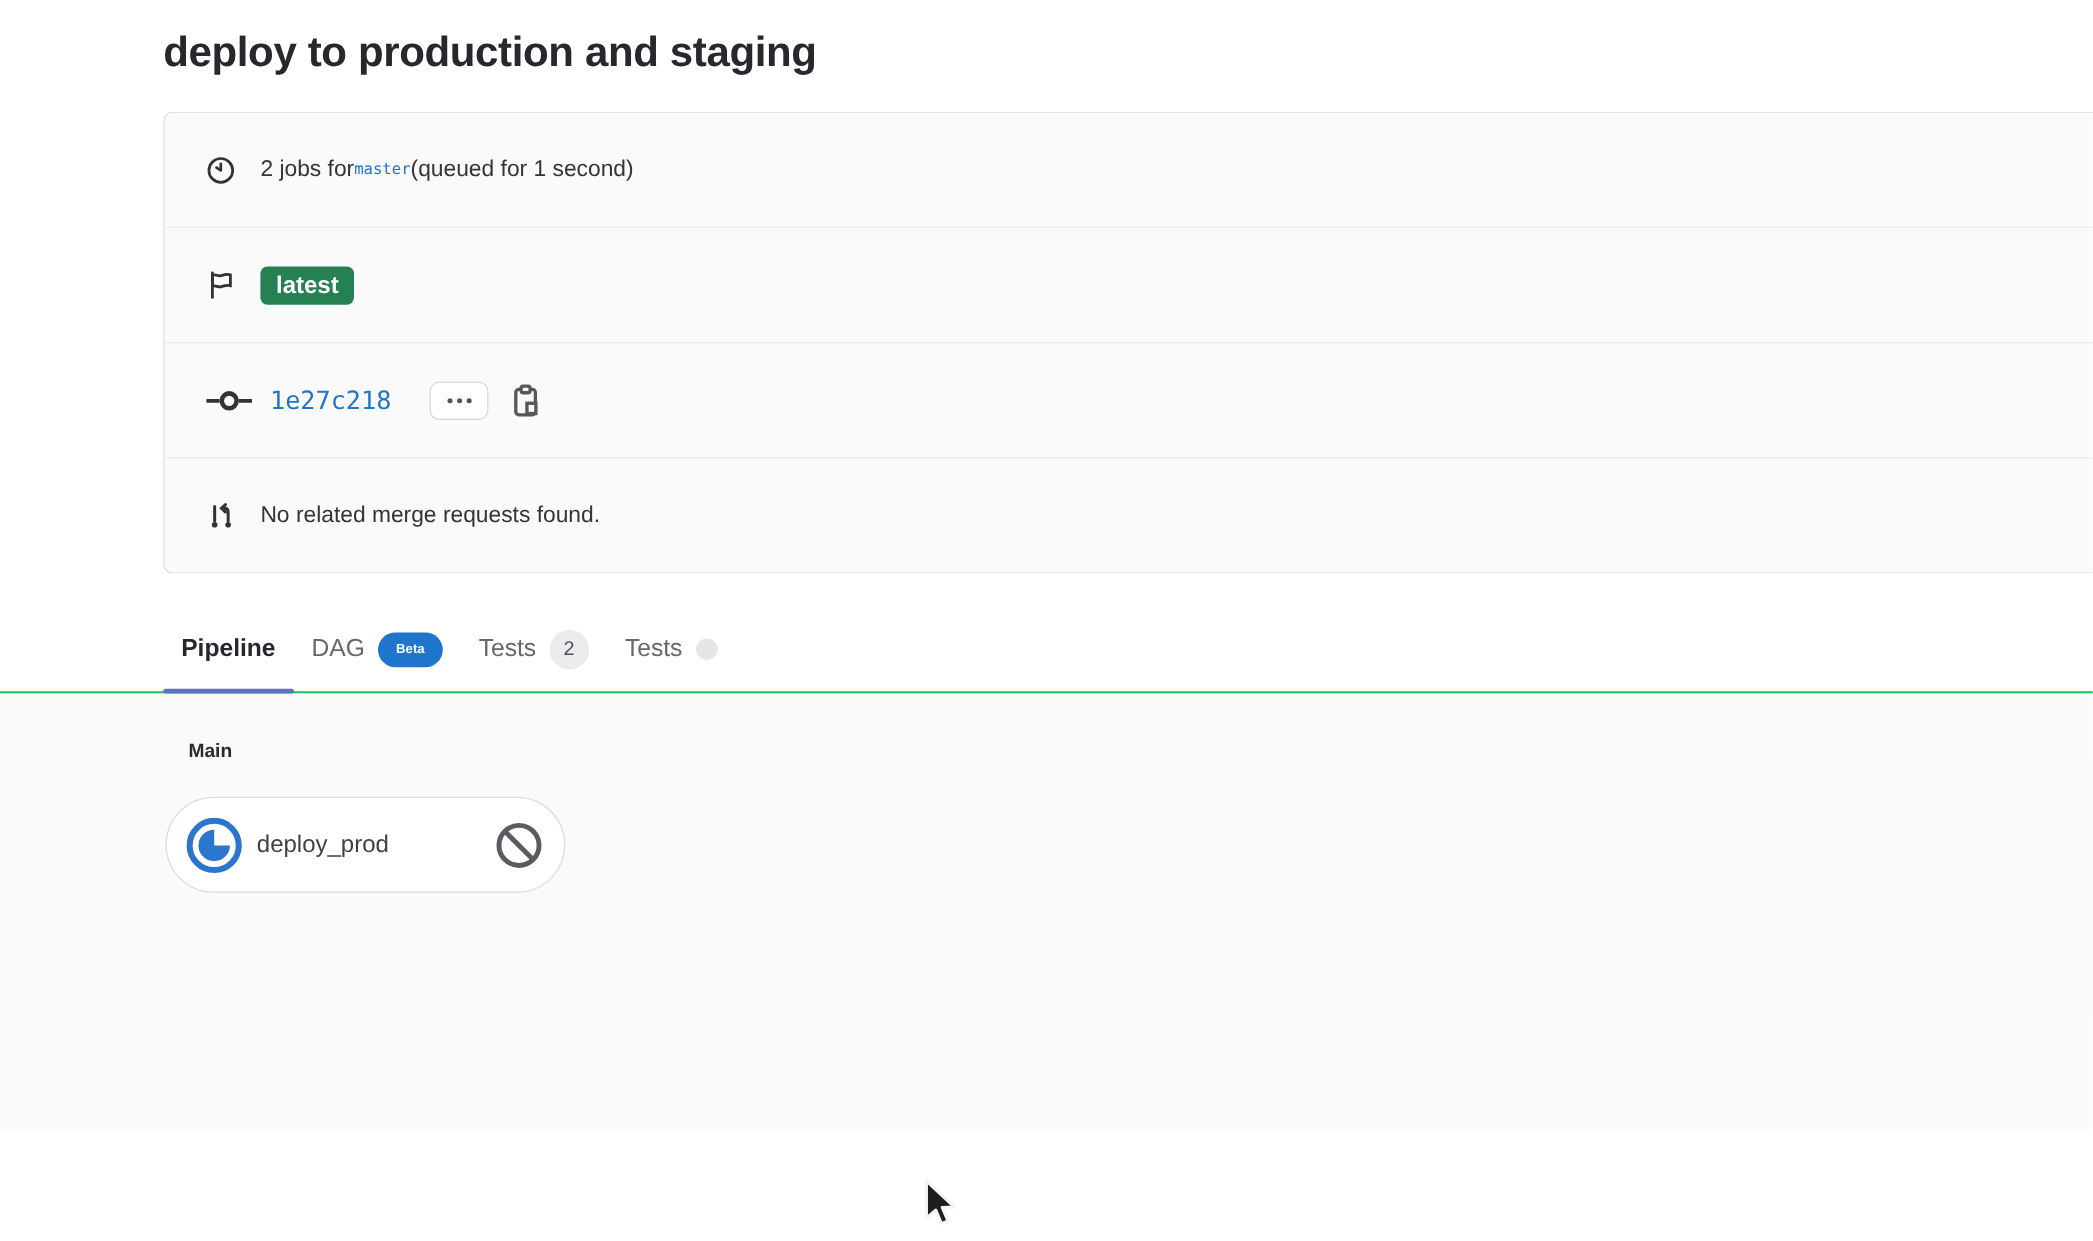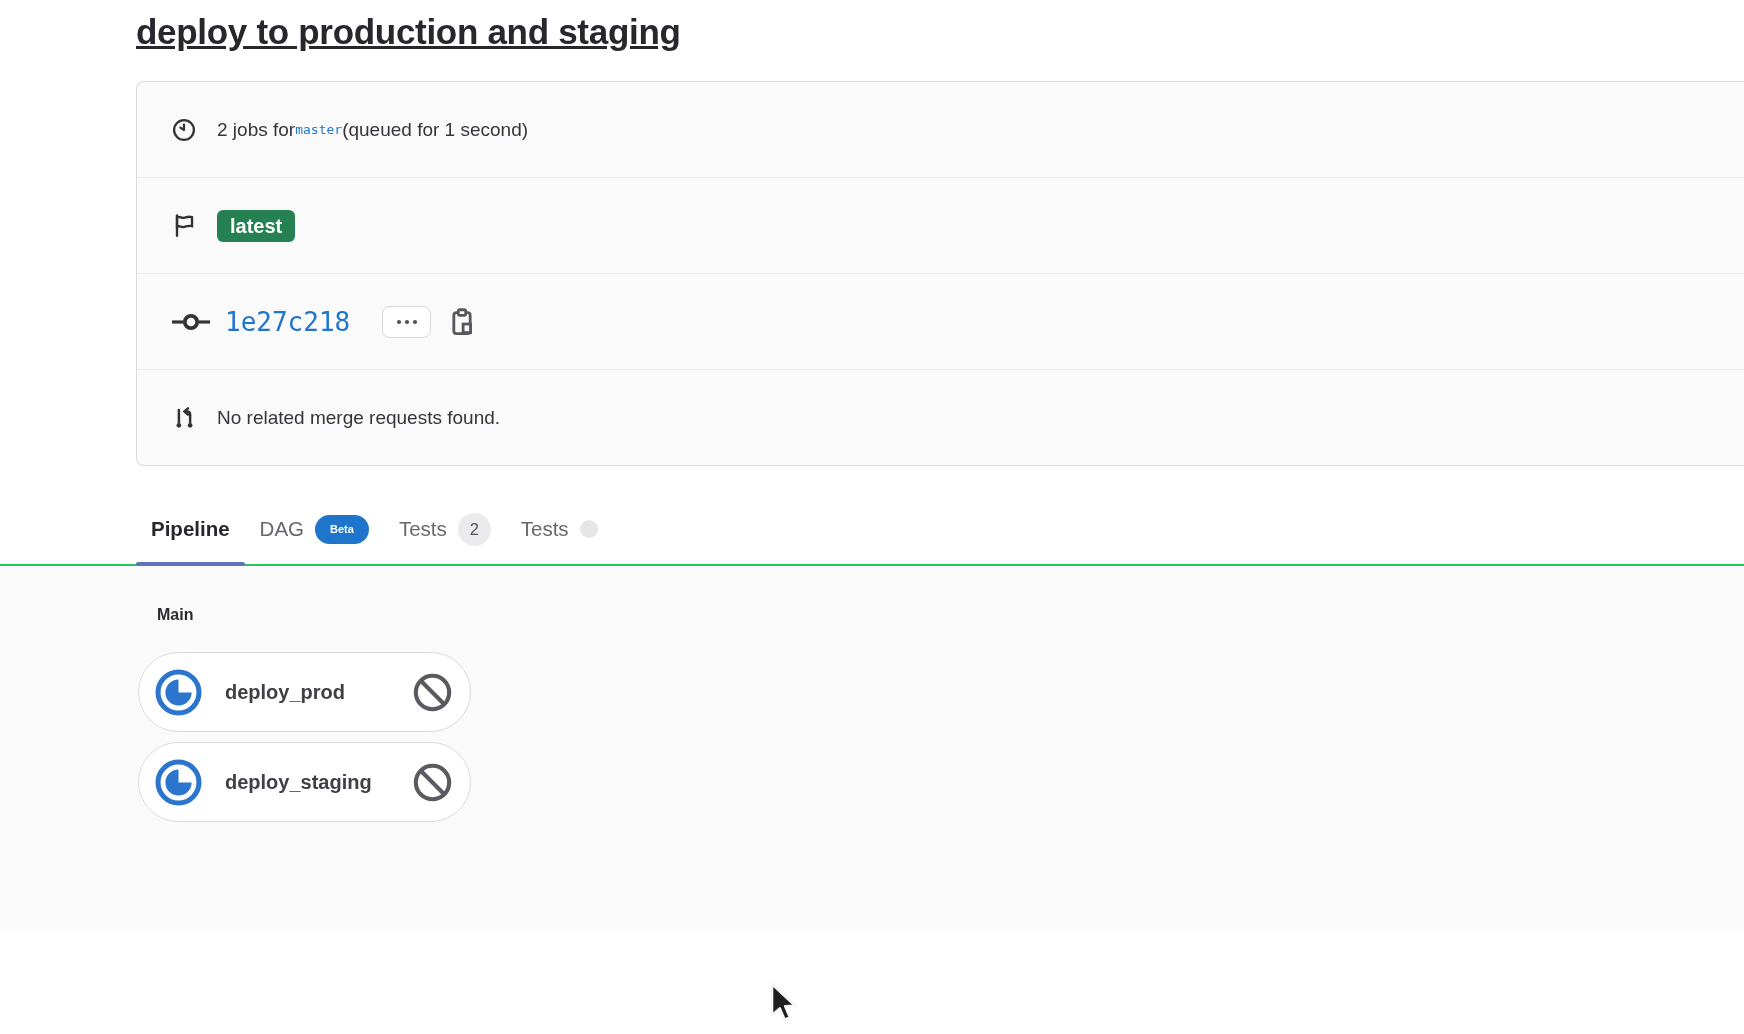--- a/index.html
+++ b/index.html
@@ -2,45 +2,44 @@
 <html><head>
 <meta charset="utf-8">
 <style>
   html,body{margin:0;padding:0;}
   body{
     width:1744px;height:1034px;overflow:hidden;position:relative;
     background:#ffffff;color:#303030;
     font-family:"Liberation Sans", sans-serif;
   }
   .page-title{
-    margin:0;padding:12px 0 0 136px;
+    margin:0;padding:24px 0 0 136px;
     font-size:35px;font-weight:700;color:#28272d;letter-spacing:-0.3px;
     line-height:40px;
-    text-decoration:underline;
   }
   
   .info-card{
     margin:29px 0 0 136px;width:1680px;box-sizing:border-box;
     background:#fafafa;border:1px solid #dcdcdc;border-radius:8px 0 0 8px;
     border-right:none;
   }
   .info-row{
     display:flex;align-items:center;height:95px;padding-left:34px;
     border-bottom:1px solid #ececec;font-size:19px;color:#35343a;
   }
   .info-row:last-child{border-bottom:none;}
   .row-icon{width:26px;height:26px;flex:0 0 auto;margin-right:20px;display:flex;align-items:center;justify-content:center;}
   .row-icon.commit{width:40px;margin-right:14px;}
   .mono{font-family:"DejaVu Sans Mono","Liberation Mono",monospace;}
   .ref-link{color:#1f75cb;font-size:13px;}
   .badge-latest{
     display:inline-block;background:#268152;color:#fff;font-weight:700;
     font-size:20px;line-height:16px;padding:8px 13px;border-radius:6px;
   }
-  .sha-link{color:#1f75cb;font-size:26px;margin-right:32px;}
+  .sha-link{color:#1f75cb;font-size:21px;margin-right:32px;}
   .more-btn{
     width:49px;height:32px;background:#fff;border:1px solid #d6d6d6;border-radius:8px;
     display:flex;align-items:center;justify-content:center;margin-right:16px;cursor:pointer;
   }
   .copy-btn{width:30px;height:30px;display:flex;align-items:center;justify-content:center;cursor:pointer;}
   
   .tabs-bar{
     margin-top:28px;height:72px;box-sizing:border-box;
     border-bottom:2px solid #22c55e;
     display:flex;align-items:stretch;padding-left:136px;
@@ -69,21 +68,21 @@
   }
   .stage-name{
     margin:0 0 28px 157px;font-size:16px;font-weight:700;color:#2b2a31;
   }
   .job-pill{
     margin-left:138px;width:333px;height:80px;box-sizing:border-box;
     background:#fff;border:1px solid #dbdbdb;border-radius:40px;
     display:flex;align-items:center;padding:0 17px 0 16px;cursor:pointer;
   }
   .job-pill + .job-pill{margin-top:10px;}
-  .job-name{flex:1;margin-left:23px;font-size:20px;color:#404046;font-weight:bold;}
+  .job-name{flex:1;margin-left:12px;font-size:20px;color:#404046;}
   .job-status{width:47px;height:47px;flex:0 0 auto;}
   .job-cancel{width:41px;height:41px;flex:0 0 auto;display:flex;align-items:center;justify-content:center;cursor:pointer;}
   
   .cursor{position:absolute;left:766px;top:982px;pointer-events:none;}
 </style>
 </head>
 <body>
 
 <h1 class="page-title">deploy to production and staging</h1>
 
@@ -181,34 +180,19 @@
     </span>
     <span class="job-name">deploy_prod</span>
     <span class="job-cancel">
       <svg width="41" height="41" viewBox="0 0 14 14" fill="none" stroke="#5b5a60" stroke-width="1.4">
         <circle cx="7" cy="7" r="5.7"></circle>
         <line x1="3" y1="3" x2="11" y2="11"></line>
       </svg>
     </span>
   </div>
 
-  <div class="job-pill">
-    <span class="job-status">
-      <svg width="47" height="47" viewBox="0 0 14 14">
-        <circle cx="7" cy="7" r="6.1" fill="none" stroke="#2b76cc" stroke-width="1.5"></circle>
-        <path d="M7 7 L7 3.1 A3.9 3.9 0 1 0 10.9 7 Z" fill="#2b76cc"></path>
-      </svg>
-    </span>
-    <span class="job-name">deploy_staging</span>
-    <span class="job-cancel">
-      <svg width="41" height="41" viewBox="0 0 14 14" fill="none" stroke="#5b5a60" stroke-width="1.4">
-        <circle cx="7" cy="7" r="5.7"></circle>
-        <line x1="3" y1="3" x2="11" y2="11"></line>
-      </svg>
-    </span>
-  </div>
 </div>
 
 <div class="cursor">
   <svg width="32" height="44" viewBox="0 0 16 22">
     <path d="M3 1 L3 16.6 L6.9 13.2 L9.3 18.9 L12 17.7 L9.6 12.1 L14.6 11.9 Z" fill="#1e1e1e" stroke="#f5f5f5" stroke-width="1.3" stroke-linejoin="round"></path>
   </svg>
 </div>
 
 </body></html>

